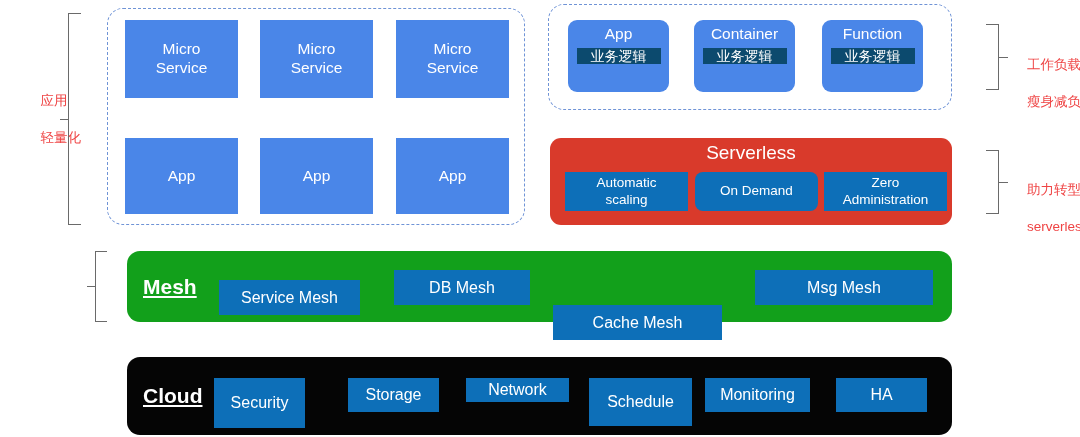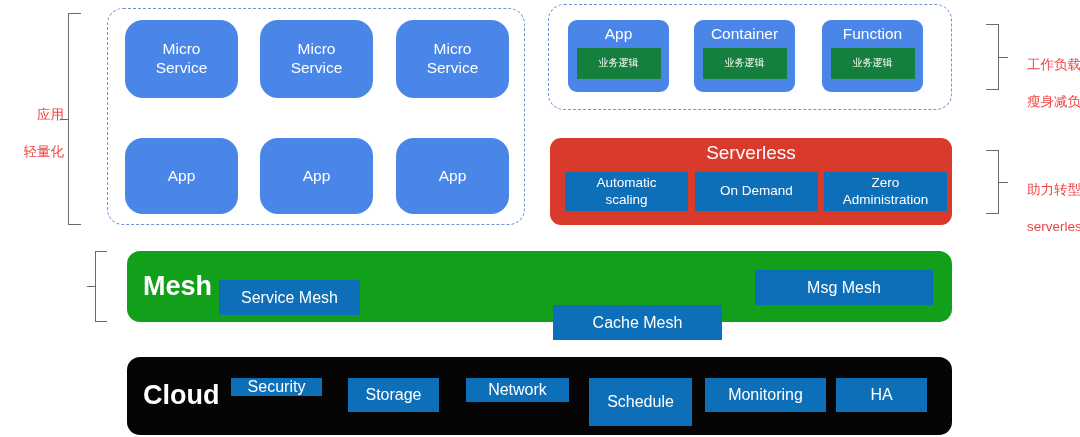--- a/index.html
+++ b/index.html
@@ -46,21 +46,21 @@
     position: absolute;
     border: 1.6px dashed #6f93d6;
     border-radius: 16px;
     background: transparent;
   }
 
   
   .tile-blue {
     position: absolute;
     background: #4a86e8;
-    border-radius: 18px;
+    border-radius: 0;
     color: #ffffff;
     display: flex;
     flex-direction: column;
     align-items: center;
     justify-content: center;
     font-size: 15.5px;
     line-height: 1.22;
     text-align: left;
   }
   .tile-blue .ln { display: block; }
@@ -72,26 +72,26 @@
     border-radius: 9px;
     display: flex;
     flex-direction: column;
     align-items: center;
     justify-content: flex-start;
     padding-top: 5px;
     color: #ffffff;
   }
   .wl-title { font-size: 15.5px; line-height: 1.2; margin-bottom: 4px; }
   .chip-orange {
-    background: #15803d;
-    color: #ffffff;
-    font-size: 10px;
+    background: #0c4a6e;
+    color: #ffffff;
+    font-size: 14px;
     line-height: 1;
     display: flex; align-items: center; justify-content: center;
-    height: 31px;
+    height: 16px;
   }
 
   
   .panel-red {
     position: absolute;
     background: #d93a2b;
     border-radius: 11px;
   }
   .panel-red .panel-title {
     position: absolute;
@@ -116,23 +116,23 @@
   
   .panel-green {
     position: absolute;
     background: #12a01b;
     border-radius: 13px;
   }
   .bar-heading {
     position: absolute;
     color: #ffffff;
     font-weight: bold;
-    font-size: 27px;
+    font-size: 21px;
     line-height: 1;
-    display: flex; align-items: center;
+    display: flex; align-items: center; text-decoration: underline;
   }
   .chip-bar {
     position: absolute;
     background: #0d6fb8;
     color: #ffffff;
     font-size: 16px;
     display: flex; align-items: center; justify-content: center;
     text-align: center;
   }
 
@@ -141,21 +141,21 @@
     position: absolute;
     background: #050505;
     border-radius: 13px;
   }
 </style>
 </head>
 <body>
 
 <div id="stage">
 
-  <div class="side-label right-al" style="left:8px; top:87px; width:56px;">
+  <div class="side-label right-al" style="left:8px; top:74px; width:56px;font-family:Liberation Mono, monospace;">
     <span class="ln">应用</span><br>
     <span class="ln">轻量化</span>
   </div>
   <div class="bracket left-facing" style="left:68px; top:13px; width:13px; height:212px;"></div>
   <div class="bracket-nub" style="left:60px; top:119px;"></div>
 
   <div class="dashed-box" style="left:107px; top:8px; width:418px; height:217px;"></div>
 
   <div class="tile-blue" style="left:125px; top:20px; width:113px; height:78px;">
     <span class="ln">Micro</span>
@@ -202,21 +202,21 @@
     <span class="ln">瘦身减负</span>
   </div>
 
   <div class="panel-red" style="left:550px; top:138px; width:402px; height:87px;">
     <div class="panel-title">Serverless</div>
 
     <div class="chip-darkblue" style="left:15px; top:34px; width:123px; height:39px;">
       <span class="ln">Automatic</span>
       <span class="ln">scaling</span>
     </div>
-    <div class="chip-darkblue" style="left:145px; top:34px; width:123px; height:39px;">
+    <div class="chip-darkblue" style="left:145px; top:34px; width:123px; height:39px;border-radius:8px;">
       <span class="ln">On Demand</span>
     </div>
     <div class="chip-darkblue" style="left:274px; top:34px; width:123px; height:39px;">
       <span class="ln">Zero</span>
       <span class="ln">Administration</span>
     </div>
   </div>
 
   <div class="bracket right-facing" style="left:986px; top:150px; width:13px; height:64px;"></div>
   <div class="bracket-nub" style="left:999px; top:182px;"></div>
@@ -224,25 +224,26 @@
     <span class="ln">助力转型</span><br>
     <span class="ln">serverless</span>
   </div>
 
   <div class="bracket left-facing" style="left:95px; top:251px; width:12px; height:71px;"></div>
   <div class="bracket-nub" style="left:87px; top:286px;"></div>
 
   <div class="panel-green" style="left:127px; top:251px; width:825px; height:71px;"></div>
   <div class="bar-heading" style="left:143px; top:273px; height:27px;">Mesh</div>
   <div class="chip-bar" style="left:219px; top:280px; width:141px; height:35px;">Service Mesh</div>
+  <div class="chip-bar" style="left:394px; top:270px; width:136px; height:35px;">DB Mesh</div>
   <div class="chip-bar" style="left:553px; top:270px; width:169px; height:35px;margin-top:35px;">Cache Mesh</div>
   <div class="chip-bar" style="left:755px; top:270px; width:178px; height:35px;">Msg Mesh</div>
 
   <div class="panel-black" style="left:127px; top:357px; width:825px; height:78px;"></div>
   <div class="bar-heading" style="left:143px; top:382px; height:27px;">Cloud</div>
-  <div class="chip-bar" style="left:231px; top:378px; width:91px; height:18px;">Security</div>
+  <div class="chip-bar" style="left:214px; top:378px; width:91px; height:50px;">Security</div>
   <div class="chip-bar" style="left:348px; top:378px; width:91px; height:34px;">Storage</div>
   <div class="chip-bar" style="left:466px; top:378px; width:103px; height:24px;">Network</div>
   <div class="chip-bar" style="left:589px; top:378px; width:103px; height:48px;">Schedule</div>
-  <div class="chip-bar" style="left:705px; top:378px; width:121px; height:34px;">Monitoring</div>
+  <div class="chip-bar" style="left:705px; top:378px; width:105px; height:34px;">Monitoring</div>
   <div class="chip-bar" style="left:836px; top:378px; width:91px; height:34px;">HA</div>
 
 </div>
 
 </body></html>

